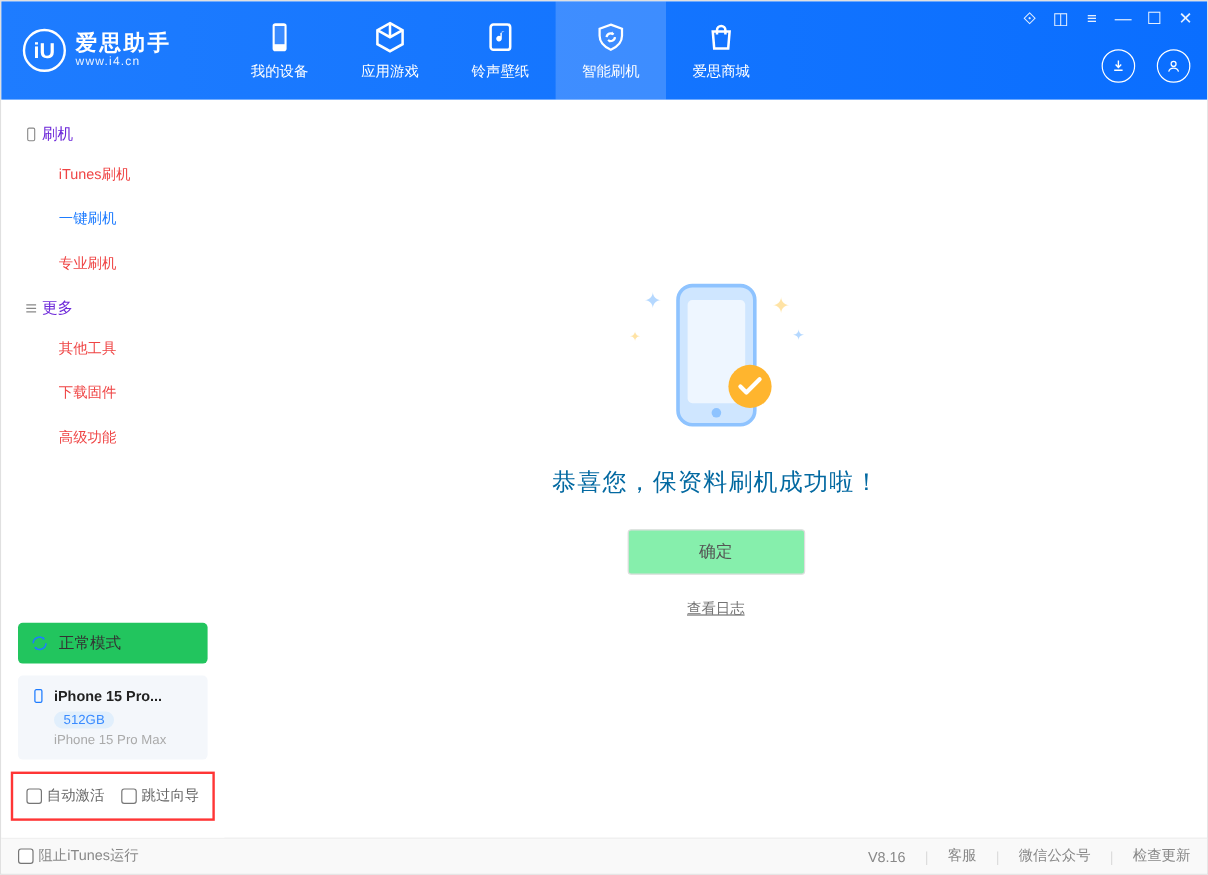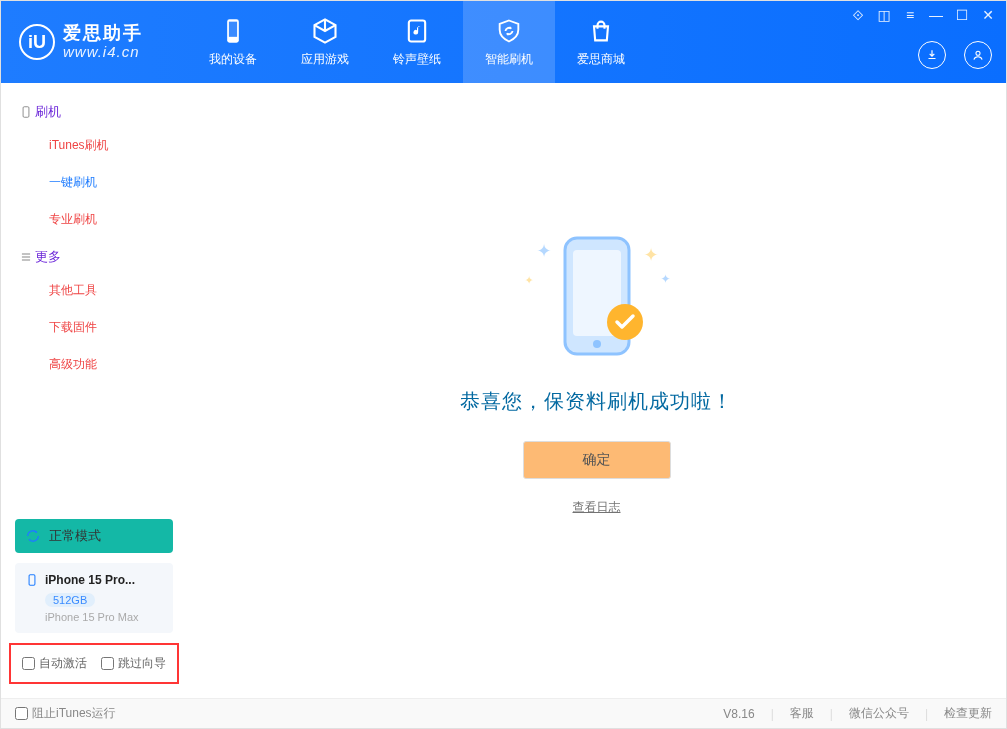--- a/index.html
+++ b/index.html
@@ -3,54 +3,54 @@
 <meta charset="utf-8">
 <style>
   * { box-sizing: border-box; margin: 0; padding: 0; font-family: "Microsoft YaHei", "PingFang SC", sans-serif; }
   body { width: 1007px; height: 729px; background: #fff; position: relative; overflow: hidden; border: 1px solid #e0e0e0; }
   
   .header { height: 82px; background: linear-gradient(90deg, #1e7cff 0%, #0a6eff 100%); display: flex; align-items: stretch; color: #fff; position: relative; }
   .logo-area { width: 186px; display: flex; align-items: center; padding-left: 18px; }
   .logo-circ { width: 36px; height: 36px; border: 2.5px solid #fff; border-radius: 50%; display: flex; align-items: center; justify-content: center; font-weight: bold; font-size: 18px; color: #fff; }
   .logo-text { margin-left: 8px; }
   .logo-text .t1 { font-size: 18px; font-weight: 600; line-height: 1.1; letter-spacing: 2px; }
-  .logo-text .t2 { font-size: 15px; opacity: .9; letter-spacing: 1px; font-style: italic; }
+  .logo-text .t2 { font-size: 10px; opacity: .9; letter-spacing: 1px; }
   .nav { display: flex; flex: 1; }
   .nav-item { width: 92px; display: flex; flex-direction: column; align-items: center; justify-content: center; cursor: pointer; font-size: 12px; gap: 6px; }
   .nav-item.active { background: rgba(255,255,255,.18); }
   .nav-item svg { width: 28px; height: 28px; }
   .win-controls { position: absolute; top: 6px; right: 10px; display: flex; gap: 10px; font-size: 14px; }
   .win-controls span { cursor: pointer; opacity: .9; width: 16px; text-align: center; }
   .header-right { position: absolute; right: 14px; bottom: 14px; display: flex; gap: 18px; }
   .header-right .circ { width: 28px; height: 28px; border: 1.8px solid #fff; border-radius: 50%; display: flex; align-items: center; justify-content: center; cursor: pointer; }
   .header-right svg { width: 14px; height: 14px; }
 
   .body { display: flex; height: calc(100% - 82px - 30px); }
   .sidebar { width: 186px; background: #fff; display: flex; flex-direction: column; padding-top: 10px; }
   .sb-group { padding: 10px 18px 6px 18px; display: flex; align-items: center; gap: 2px; color: #6d28d9; font-size: 13px; font-weight: 500; }
   .sb-group svg { width: 14px; height: 14px; color: #888; }
   .sb-item { padding: 10px 0 10px 48px; font-size: 12px; color: #ef4444; cursor: pointer; }
   .sb-item.active { color: #1e7cff; }
   .sb-spacer { flex: 1; }
-  .sb-mode { margin: 0 14px 10px 14px; background: #14b8a6; border-radius: 4px; padding: 8px 10px; display: flex; align-items: center; gap: 8px; color: #333; font-size: 13px; }
+  .sb-mode { margin: 0 14px 10px 14px; background: #22c55e; border-radius: 4px; padding: 8px 10px; display: flex; align-items: center; gap: 8px; color: #333; font-size: 13px; }
   .sb-mode .dot { width: 16px; height: 16px; color: #1e7cff; }
   .sb-device { margin: 0 14px 10px 14px; background: #f4f7fb; border-radius: 4px; padding: 10px 10px; font-size: 12px; }
   .sb-device .dn { font-weight: 600; color: #222; display: flex; align-items: center; gap: 6px; }
   .sb-device .dn svg { width: 14px; height: 14px; color: #1e7cff; }
   .sb-device .cap { display: inline-block; margin: 6px 0 4px 20px; background: #e1effc; color: #3a8bff; border-radius: 10px; padding: 1px 8px; font-size: 11px; }
   .sb-device .dm { color: #aaa; margin-left: 20px; font-size: 11px; }
   .sb-checks { margin: 0 8px 14px 8px; border: 2px solid #ff3535; padding: 10px 8px; display: flex; gap: 14px; font-size: 12px; color: #666; justify-content: center; }
   .sb-checks label { display: flex; align-items: center; gap: 4px; cursor: pointer; }
   .sb-checks input { width: 13px; height: 13px; accent-color: #1e7cff; }
 
   .main { flex: 1; display: flex; flex-direction: column; align-items: center; justify-content: center; padding-bottom: 40px; }
   .illus { width: 180px; height: 140px; position: relative; margin-bottom: 22px; }
   .sparkle { position: absolute; color: #6eb3ff; opacity: .5; font-size: 18px; }
   .success-msg { font-size: 20px; color: #0369a1; letter-spacing: 1px; margin-bottom: 26px; }
-  .ok-btn { width: 148px; height: 38px; border: 1px solid #ddd; background: #fdba74; border-radius: 3px; font-size: 14px; color: #555; cursor: pointer; }
+  .ok-btn { width: 148px; height: 38px; border: 1px solid #ddd; background: #86efac; border-radius: 3px; font-size: 14px; color: #555; cursor: pointer; }
   .log-link { margin-top: 20px; font-size: 12px; color: #737373; text-decoration: underline; cursor: pointer; }
   
   .footer { height: 30px; border-top: 1px solid #eee; background: #f9f9f9; display: flex; align-items: center; padding: 0 14px; font-size: 12px; color: #888; }
   .footer label { display: flex; align-items: center; gap: 4px; cursor: pointer; }
   .footer .right { margin-left: auto; display: flex; align-items: center; gap: 16px; }
   .footer .sep { color: #ddd; }
 </style>
 </head>
 <body>
 

